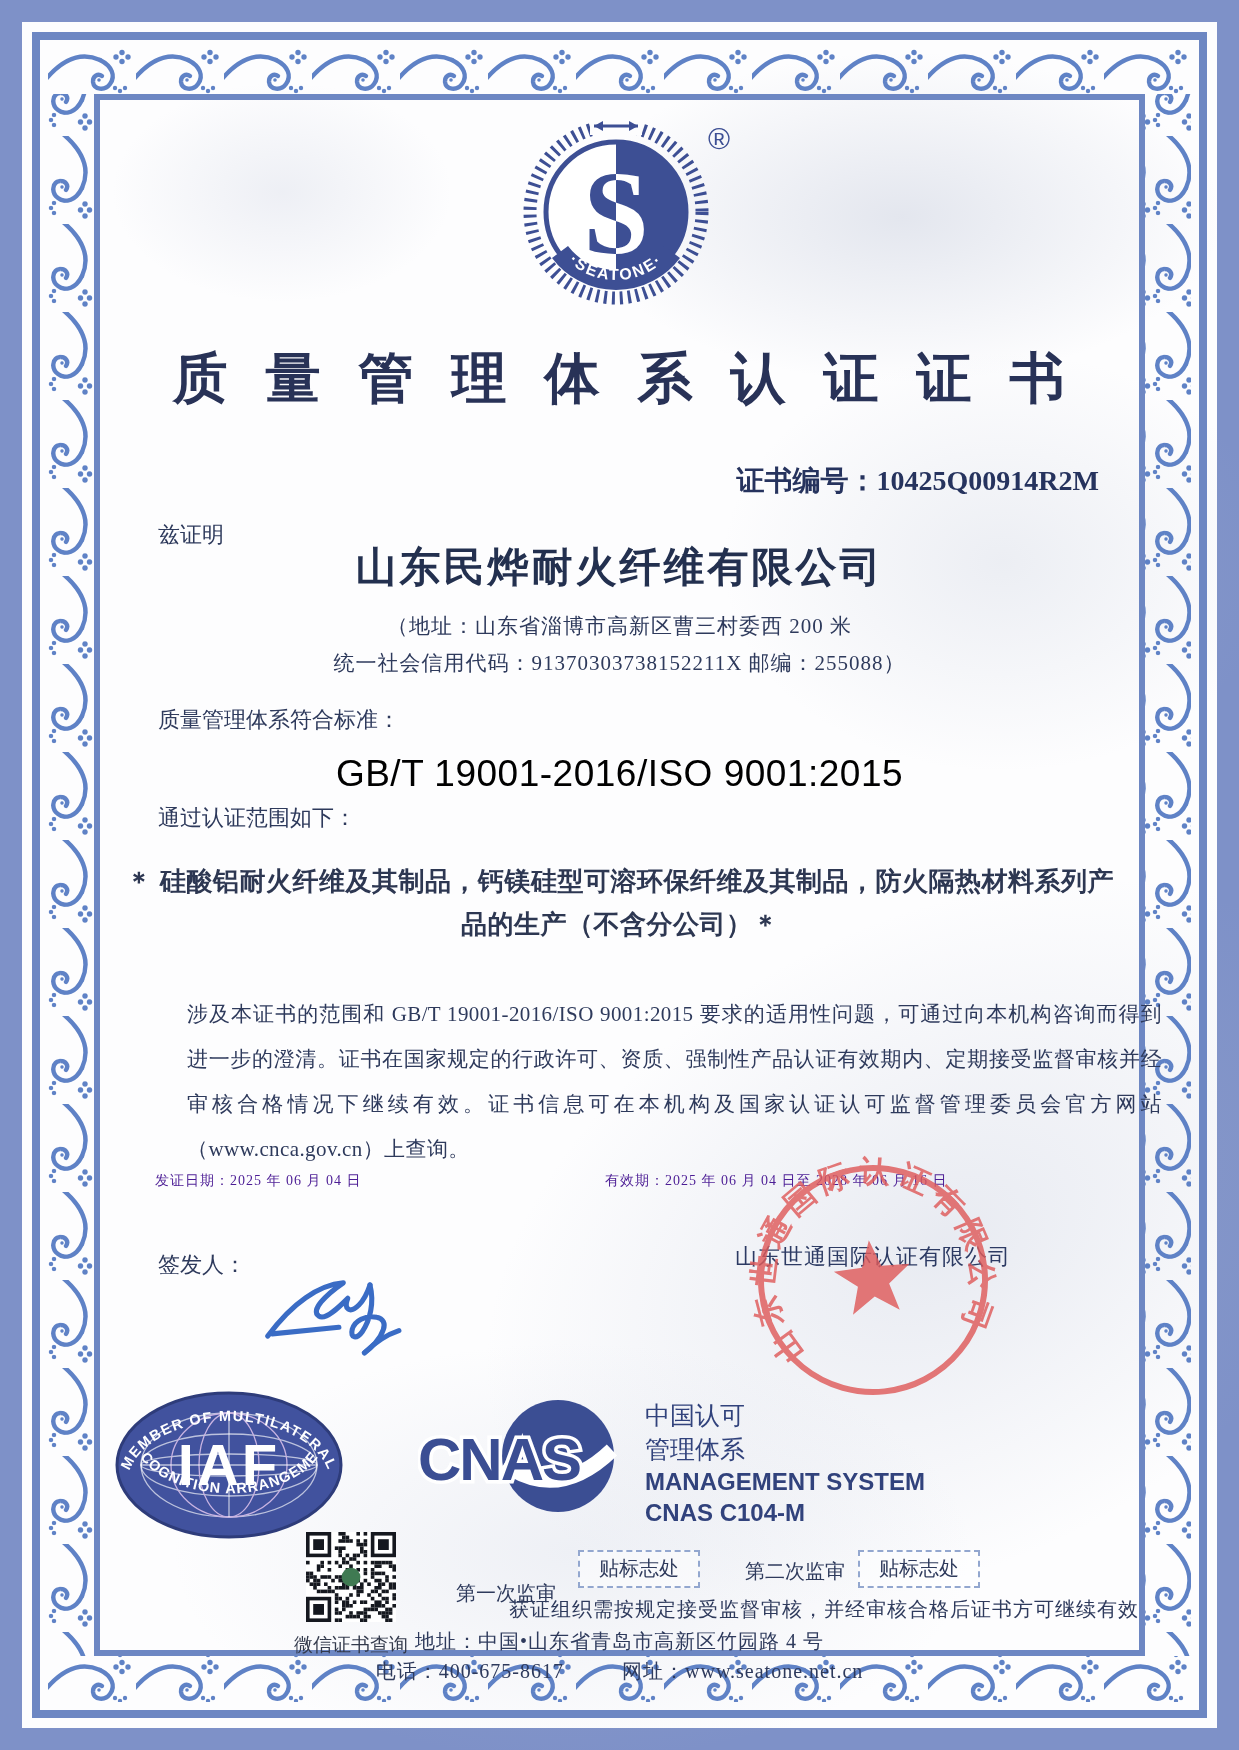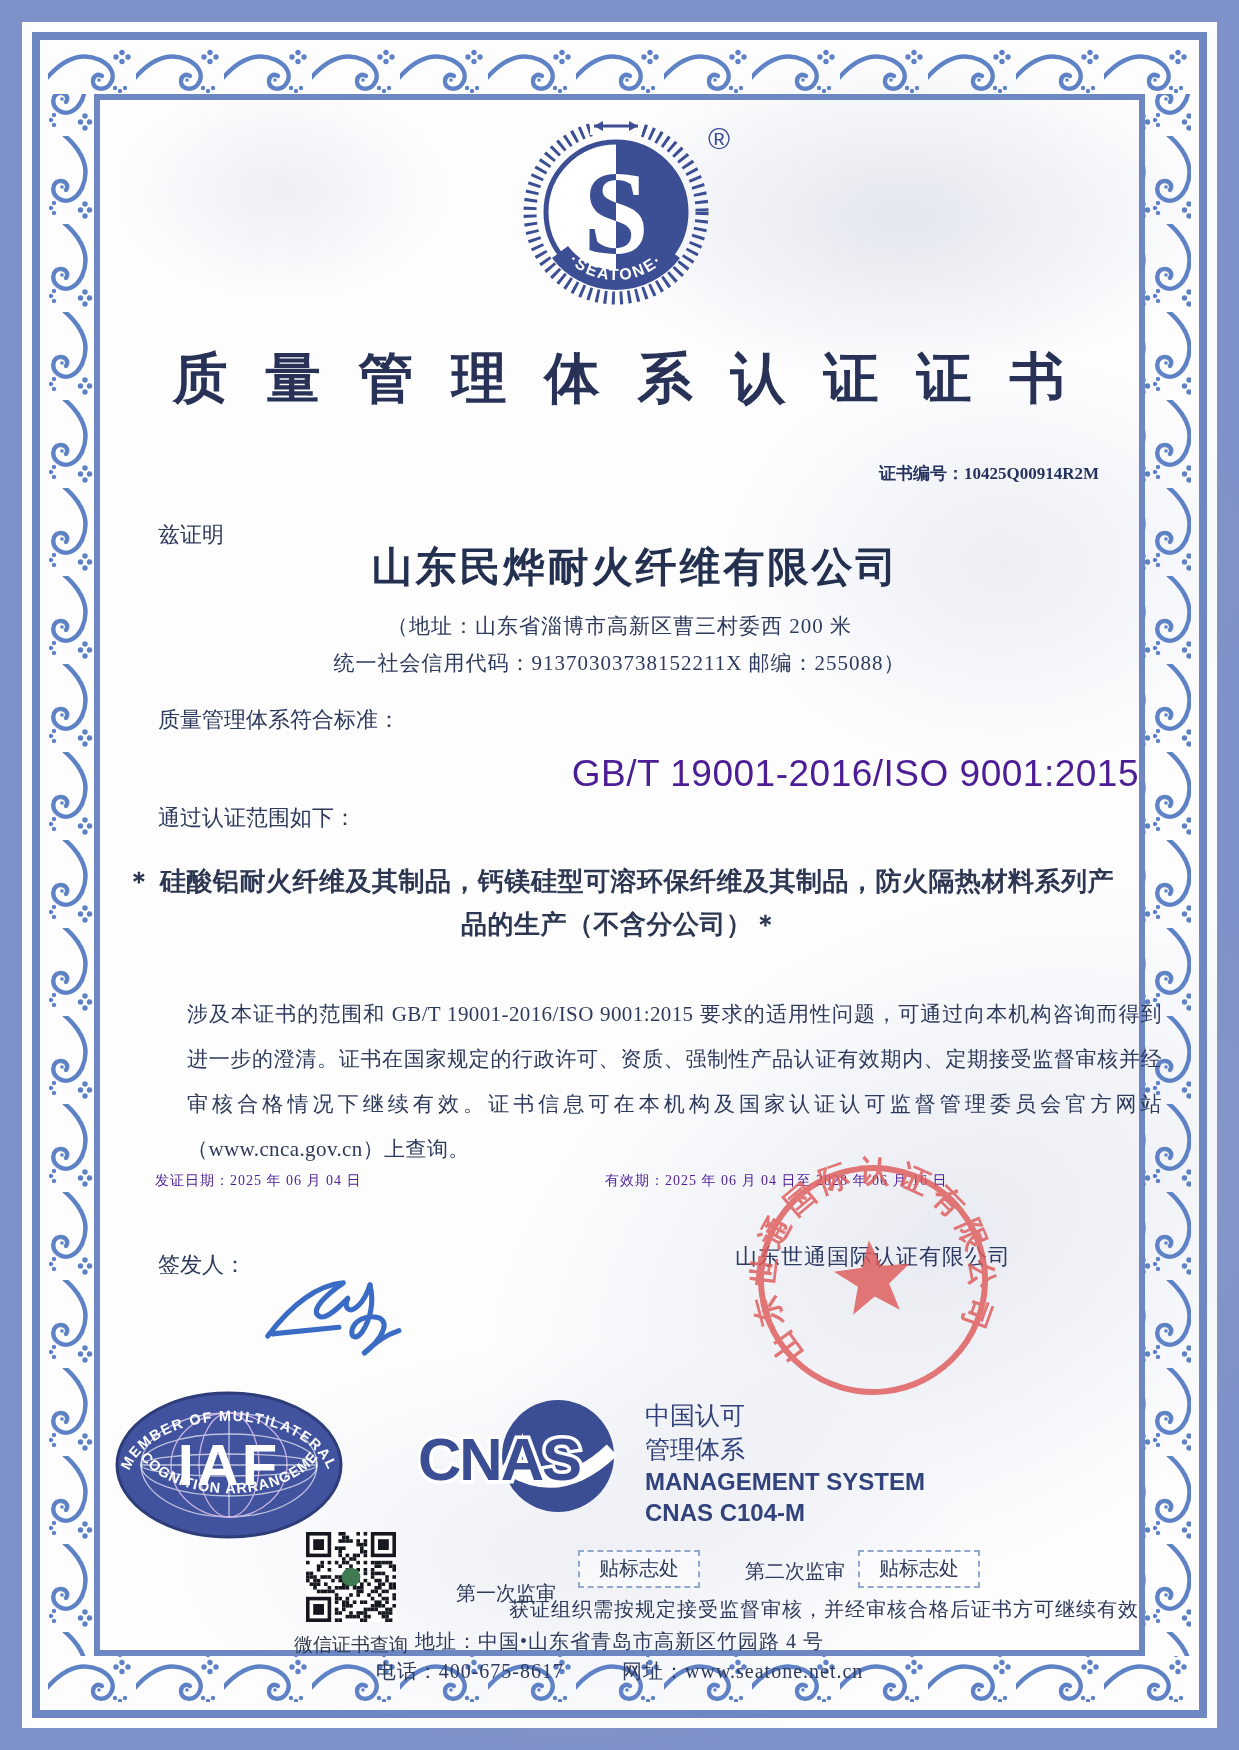--- a/index.html
+++ b/index.html
@@ -15,25 +15,25 @@
   .b1{left:560px;top:30px;width:640px;height:330px;background:radial-gradient(closest-side,rgba(168,178,202,.30),rgba(168,178,202,0));}
   .b2{left:90px;top:60px;width:340px;height:220px;background:radial-gradient(closest-side,rgba(182,190,212,.22),rgba(182,190,212,0));}
   .b3{left:430px;top:900px;width:980px;height:640px;background:radial-gradient(closest-side,rgba(172,182,206,.26),rgba(172,182,206,0));transform:rotate(-28deg);}
   .b4{left:150px;top:1320px;width:800px;height:420px;background:radial-gradient(closest-side,rgba(178,188,210,.20),rgba(178,188,210,0));}
   .b5{left:700px;top:330px;width:560px;height:420px;background:radial-gradient(closest-side,rgba(175,185,206,.22),rgba(175,185,206,0));}
   
   .content{position:absolute;left:100px;top:100px;width:1039px;height:1550px;}
   .abs{position:absolute;}
   .center{text-align:center;width:100%;left:0;}
   .title{font-size:55px;font-weight:bold;letter-spacing:38px;margin-right:-38px;color:#283257;font-family:"Liberation Serif",serif;white-space:nowrap;}
-  .certno{font-size:17px;font-weight:bold;color:#26335e;}
+  .certno{font-size:28px;font-weight:bold;color:#26335e;}
   .label{font-size:22px;color:#2e3a5c;}
   .company{font-size:41px;font-weight:bold;color:#23304f;letter-spacing:3px;}
   .addr{font-size:21px;color:#2e3a5c;letter-spacing:1px;}
-  .std{font-size:37px;color:#4c1d95;font-family:"Liberation Sans",sans-serif;letter-spacing:.5px;text-align:right;}
+  .std{font-size:37px;color:#000000;font-family:"Liberation Sans",sans-serif;letter-spacing:.5px;}
   .scope{font-size:26px;font-weight:bold;color:#2d3752;font-family:"Liberation Sans",sans-serif;line-height:43px;letter-spacing:.5px;}
   .legal{font-size:21px;color:#2e3a5c;line-height:45px;text-align:justify;letter-spacing:.4px;}
   .dates{font-size:14px;color:#4c1d95;letter-spacing:1px;white-space:nowrap;}
   .issuer{font-size:22px;color:#2c3a63;letter-spacing:1px;}
   .accred-cjk{font-size:25px;color:#31427c;line-height:34px;font-family:"Liberation Sans",sans-serif;}
   .accred-en{font-size:24px;font-weight:bold;color:#31427c;line-height:31px;font-family:"Liberation Sans",sans-serif;}
   .audit-label{font-size:20px;color:#2e3a5c;}
   .sticker-box{border:2px dashed #93a7cf;font-size:20px;color:#2e3a5c;text-align:center;line-height:32px;background:rgba(255,255,255,.5);}
   .foot{font-size:20px;color:#2e3a5c;letter-spacing:1px;}
   .qr-caption{font-size:19px;color:#333a4c;font-family:"Liberation Sans",sans-serif;}
@@ -117,21 +117,21 @@
     </svg>
     <div class="abs" style="left:608px;top:22px;font-size:30px;color:#3d4f94;font-family:'Liberation Sans',sans-serif;">®</div>
 
     <div class="abs center title" style="top:242px;padding-left:18px;">质量管理体系认证证书</div>
 
     <div class="abs certno" style="top:362px;right:40px;">
       <span>证书编号：</span><span>10425Q00914R2M</span>
     </div>
 
     <div class="abs label" style="left:58px;top:420px;">兹证明</div>
-    <div class="abs center company" style="top:440px;padding-left:16px;">山东民烨耐火纤维有限公司</div>
+    <div class="abs center company" style="top:440px;">山东民烨耐火纤维有限公司</div>
     <div class="abs center addr" style="top:512px;">（地址：山东省淄博市高新区曹三村委西 200 米</div>
     <div class="abs center addr" style="top:549px;">统一社会信用代码：91370303738152211X 邮编：255088）</div>
 
     <div class="abs label" style="left:58px;top:605px;">质量管理体系符合标准：</div>
     <div class="abs center std" style="top:653px;">GB/T 19001-2016/ISO 9001:2015</div>
     <div class="abs label" style="left:58px;top:703px;">通过认证范围如下：</div>
 
     <div class="abs scope" style="left:24px;top:760px;width:992px;text-align:center;">＊ 硅酸铝耐火纤维及其制品，钙镁硅型可溶环保纤维及其制品，防火隔热材料系列产品的生产（不含分公司）＊</div>
 
     <div class="abs legal" style="left:55px;top:892px;width:975px;margin-left:32px;">涉及本证书的范围和 GB/T 19001-2016/ISO 9001:2015 要求的适用性问题，可通过向本机构咨询而得到进一步的澄清。证书在国家规定的行政许可、资质、强制性产品认证有效期内、定期接受监督审核并经审核合格情况下继续有效。证书信息可在本机构及国家认证认可监督管理委员会官方网站（www.cnca.gov.cn）上查询。</div>

